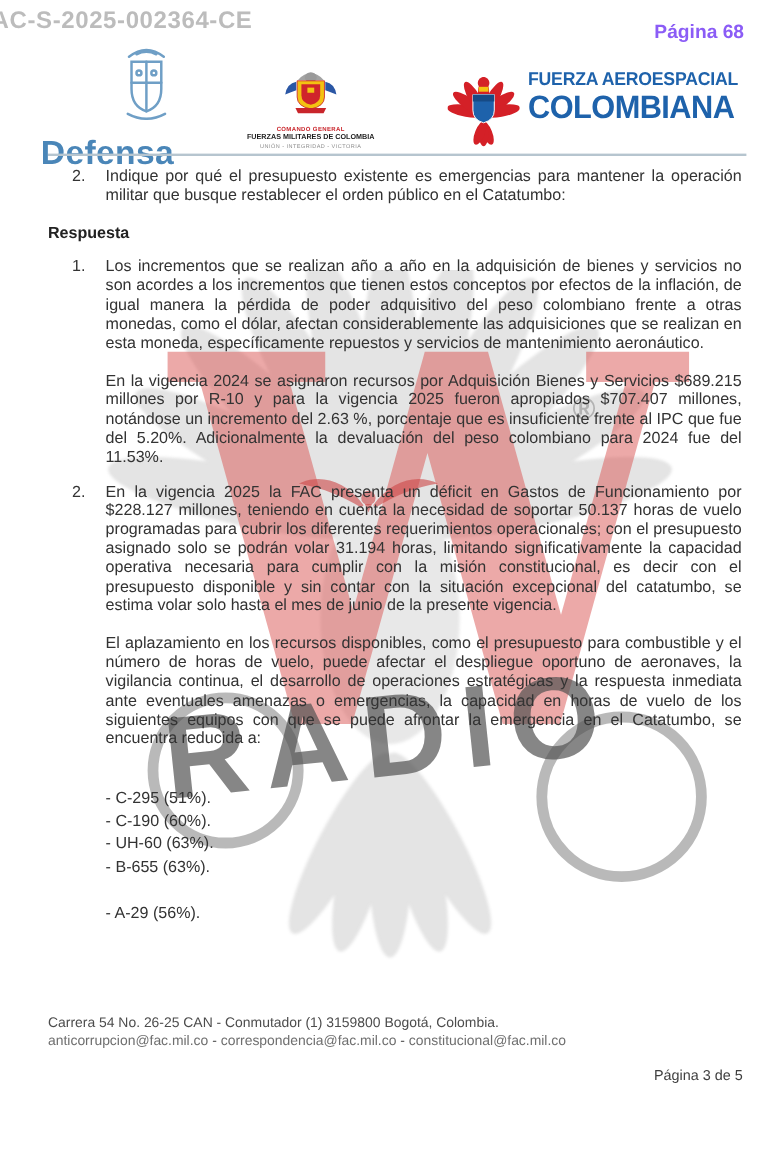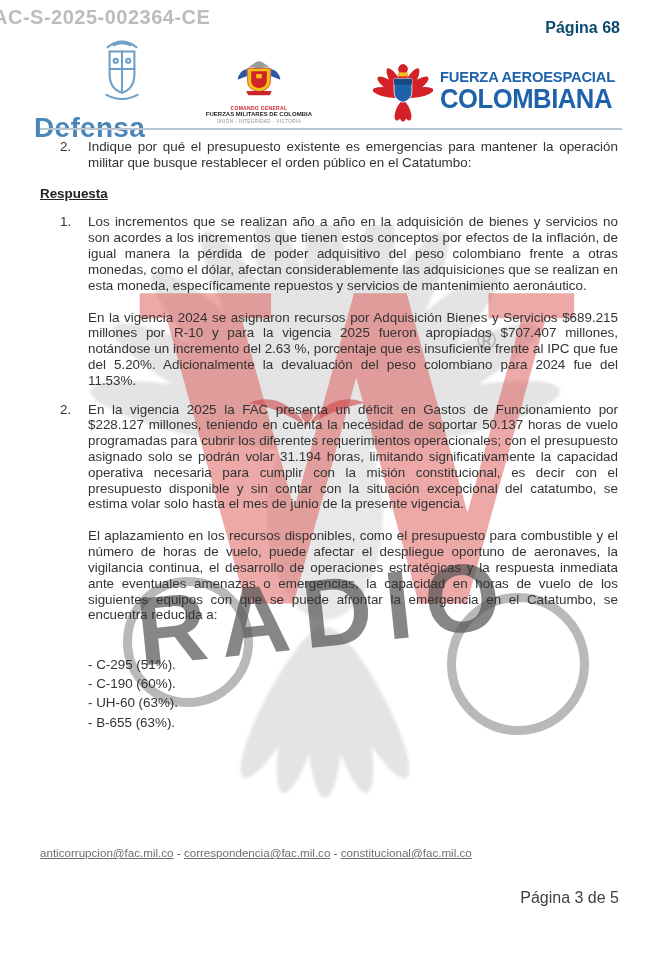--- a/index.html
+++ b/index.html
@@ -7,62 +7,62 @@
     position:relative; width:650px; height:977px; background:#fff;
     overflow:hidden; font-family:"Liberation Sans", sans-serif; color:#343434;
   }
   
   .doc-number {
     position:absolute; top:6px; left:-7px; font-size:20px; font-weight:bold;
     color:#bcbcbc; letter-spacing:.5px; white-space:nowrap; z-index:2;
   }
   .page-top-label {
     position:absolute; top:19px; right:30px; font-size:16px; font-weight:bold;
-    color:#0c4a6e; z-index:2;
+    color:#8b5cf6; z-index:2;
   }
   
   .header-row {
     position:absolute; top:56px; left:34px; right:26px; height:70px; z-index:2;
     display:flex; justify-content:space-between; align-items:center;
   }
   .logo-defensa { display:flex; align-items:flex-end; gap:12px;flex-direction:column; }
   .defensa-text { color:#4a86b8; font-size:28px; font-weight:bold; letter-spacing:.3px; }
   .logo-comando { width:118px; text-align:center; line-height:1.25; }
   .comando-l1 { color:#c9252b; font-size:5px; font-weight:bold; letter-spacing:.3px; }
   .comando-l2 { color:#1d1d1d; font-size:6px; font-weight:bold; }
   .comando-l3 { color:#8d8d8d; font-size:4.6px; letter-spacing:.4px; }
-  .logo-fac { display:flex; align-items:center; gap:7px; }
+  .logo-fac { display:flex; align-items:flex-start; gap:7px; }
   .fac-text { line-height:1; transform:scaleX(.95); transform-origin:left; }
   .fac-text-1 { color:#1e62ab; font-size:15.5px; font-weight:800; letter-spacing:-.2px; }
   .fac-text-2 { color:#1e62ab; font-size:27px; font-weight:800; letter-spacing:-.5px; margin-top:1px; }
   .divider { position:absolute; top:128px; left:40px; width:582px; height:2px;
              background:#b6c5cf; z-index:2; }
   
   .content {
     position:absolute; top:139px; left:60px; width:558px; z-index:2;
     font-size:13.4px; line-height:1.18; text-align:justify; color:#333333;
   }
   .num-item { position:relative; padding-left:28px; }
   .num { position:absolute; left:0; top:0; }
   .respuesta-heading {
-    margin:15px 0 13px -20px; font-weight:bold; text-decoration:underline;
+    margin:15px 0 13px -20px; font-weight:bold; 
     text-align:left; color:#222;
   }
   .ans { margin-top:13px; }
   .para2 { margin-top:16px; }
   .aircraft-list { margin-top:32px; padding-left:28px; text-align:left; line-height:1.43; }
   .aircraft-gap { margin-top:19px; }
   
   .footer {
     position:absolute; left:40px; top:845px; z-index:2; font-size:11.6px;
     line-height:1.32; color:#4c4c4c; text-align:left;
   }
-  .footer a { color:#6e6e6e; text-decoration:underline; cursor:pointer; }
+  .footer a { color:#6e6e6e; cursor:pointer; }
   .page-bottom-label {
-    position:absolute; right:31px; top:889px; z-index:2; font-size:16px; color:#3f3f3f;
+    position:absolute; right:31px; top:889px; z-index:2; font-size:12px; color:#3f3f3f;
   }
   
   .watermark {
     position:absolute; left:85px; top:225px; width:480px; height:575px;
     z-index:1; pointer-events:none;
   }
   .wm-eagle { position:absolute; left:0; top:0; }
   .wm-w {
     position:absolute; left:58px; top:48px; font-family:"DejaVu Serif", serif;
     font-weight:bold; font-size:380px; line-height:.85;
@@ -218,24 +218,26 @@
       <span class="num">2.</span>
       <div>En la vigencia 2025 la FAC presenta un déficit en Gastos de Funcionamiento por $228.127 millones, teniendo en cuenta la necesidad de soportar 50.137 horas de vuelo programadas para cubrir los diferentes requerimientos operacionales; con el presupuesto asignado solo se podrán volar 31.194 horas, limitando significativamente la capacidad operativa necesaria para cumplir con la misión constitucional, es decir con el presupuesto disponible y sin contar con la situación excepcional del catatumbo, se estima volar solo hasta el mes de junio de la presente vigencia.</div>
       <div class="para2">El aplazamiento en los recursos disponibles, como el presupuesto para combustible y el número de horas de vuelo, puede afectar el despliegue oportuno de aeronaves, la vigilancia continua, el desarrollo de operaciones estratégicas y la respuesta inmediata ante eventuales amenazas o emergencias, la capacidad en horas de vuelo de los siguientes equipos con que se puede afrontar la emergencia en el Catatumbo, se encuentra reducida a:</div>
     </div>
 
     <div class="aircraft-list">
       <div>- C-295 (51%).</div>
       <div>- C-190 (60%).</div>
       <div>- UH-60 (63%).</div>
       <div>- B-655 (63%).</div>
+      <div class="aircraft-gap">- A-29 (56%).</div>
     </div>
   </div>
 
   <div class="footer">
+    <div>Carrera 54 No. 26-25 CAN - Conmutador (1) 3159800  Bogotá, Colombia.</div>
     <div>
       <a>anticorrupcion@fac.mil.co</a>
       <span>-</span>
       <a>correspondencia@fac.mil.co</a>
       <span>-</span>
       <a>constitucional@fac.mil.co</a>
     </div>
   </div>
 
   <div class="page-bottom-label">Página 3 de 5</div>

